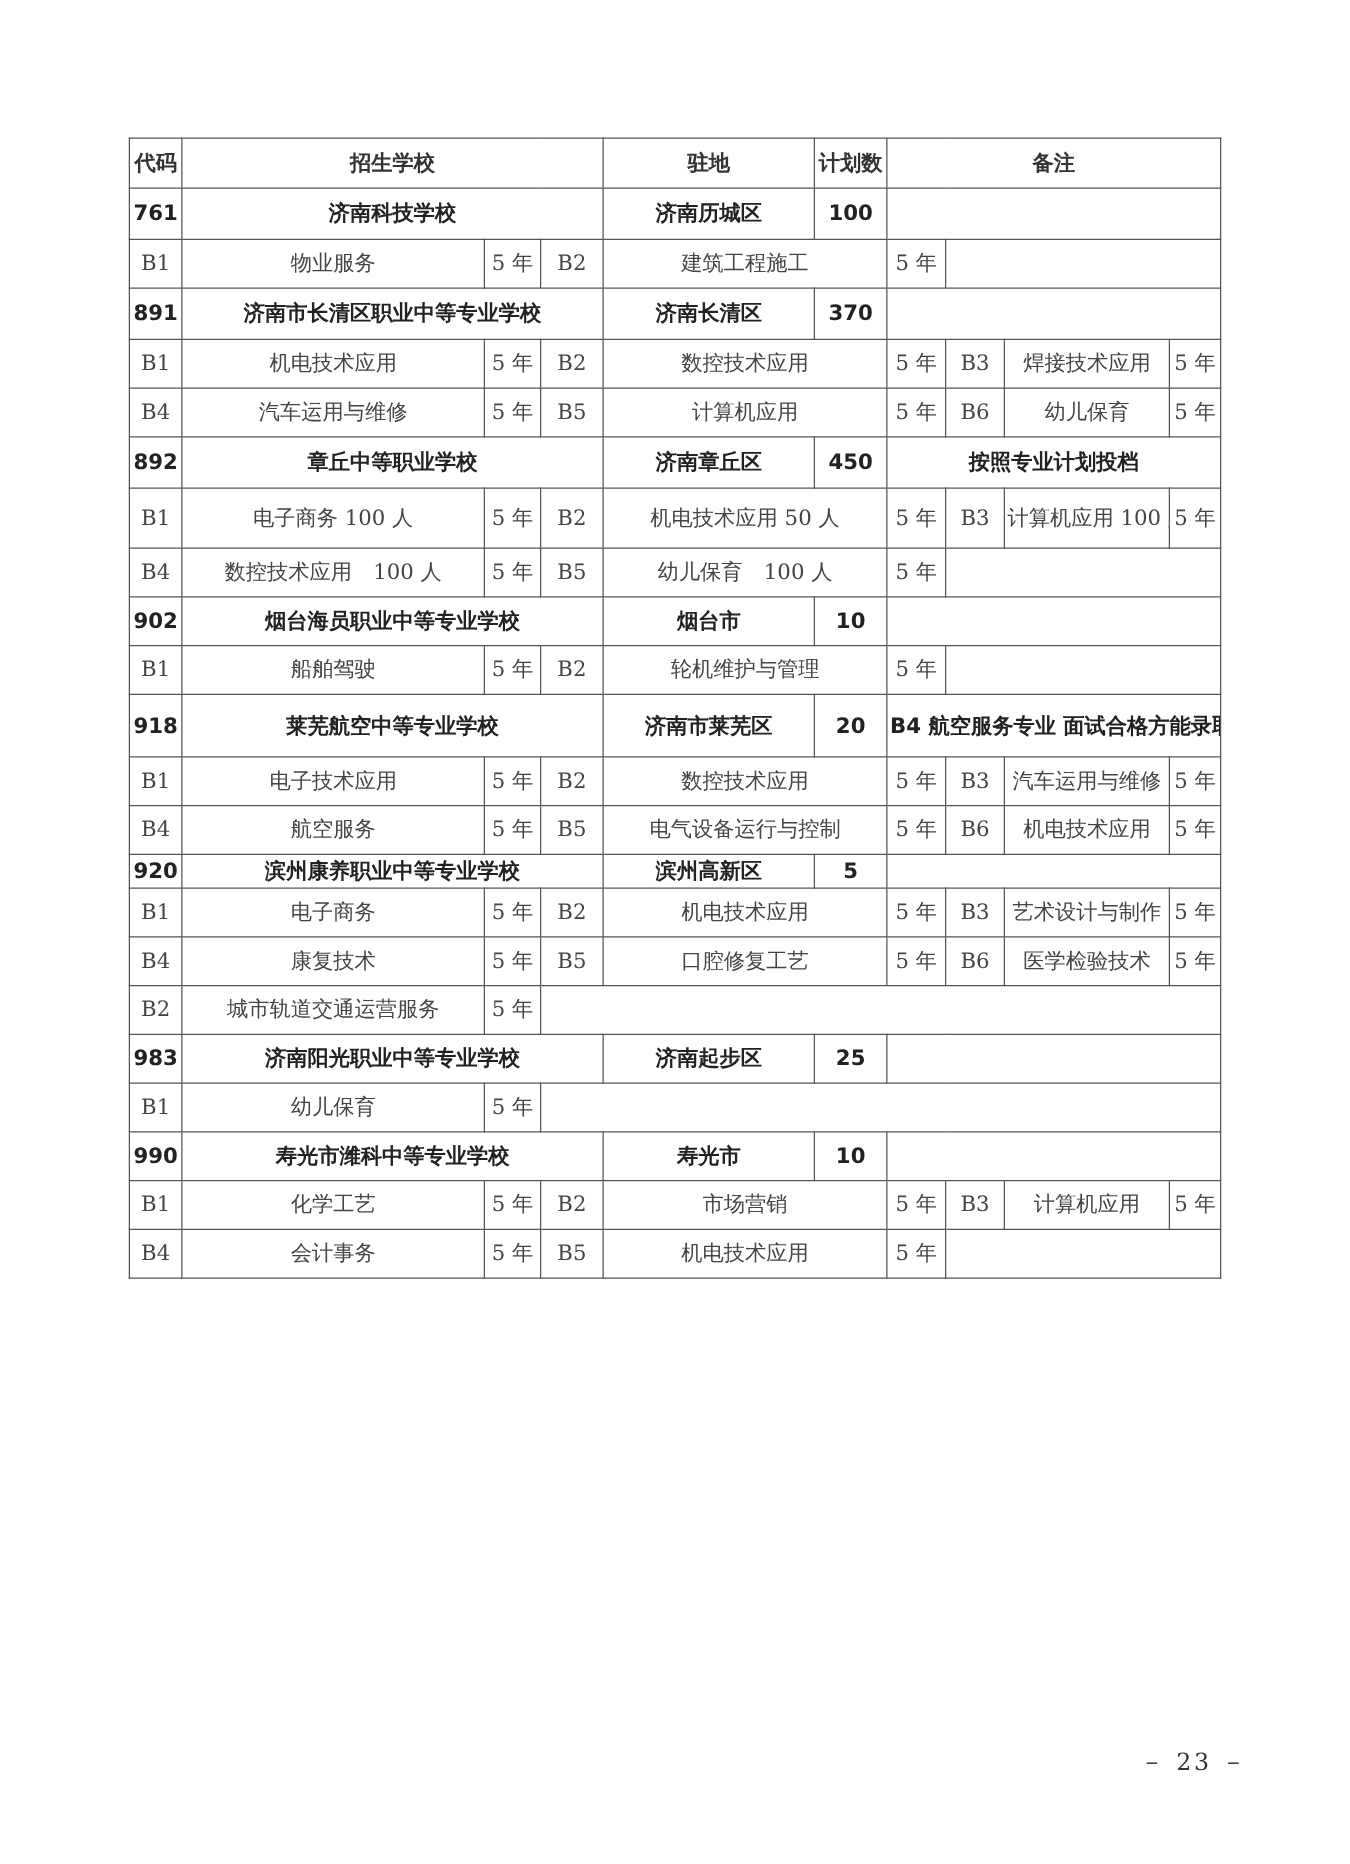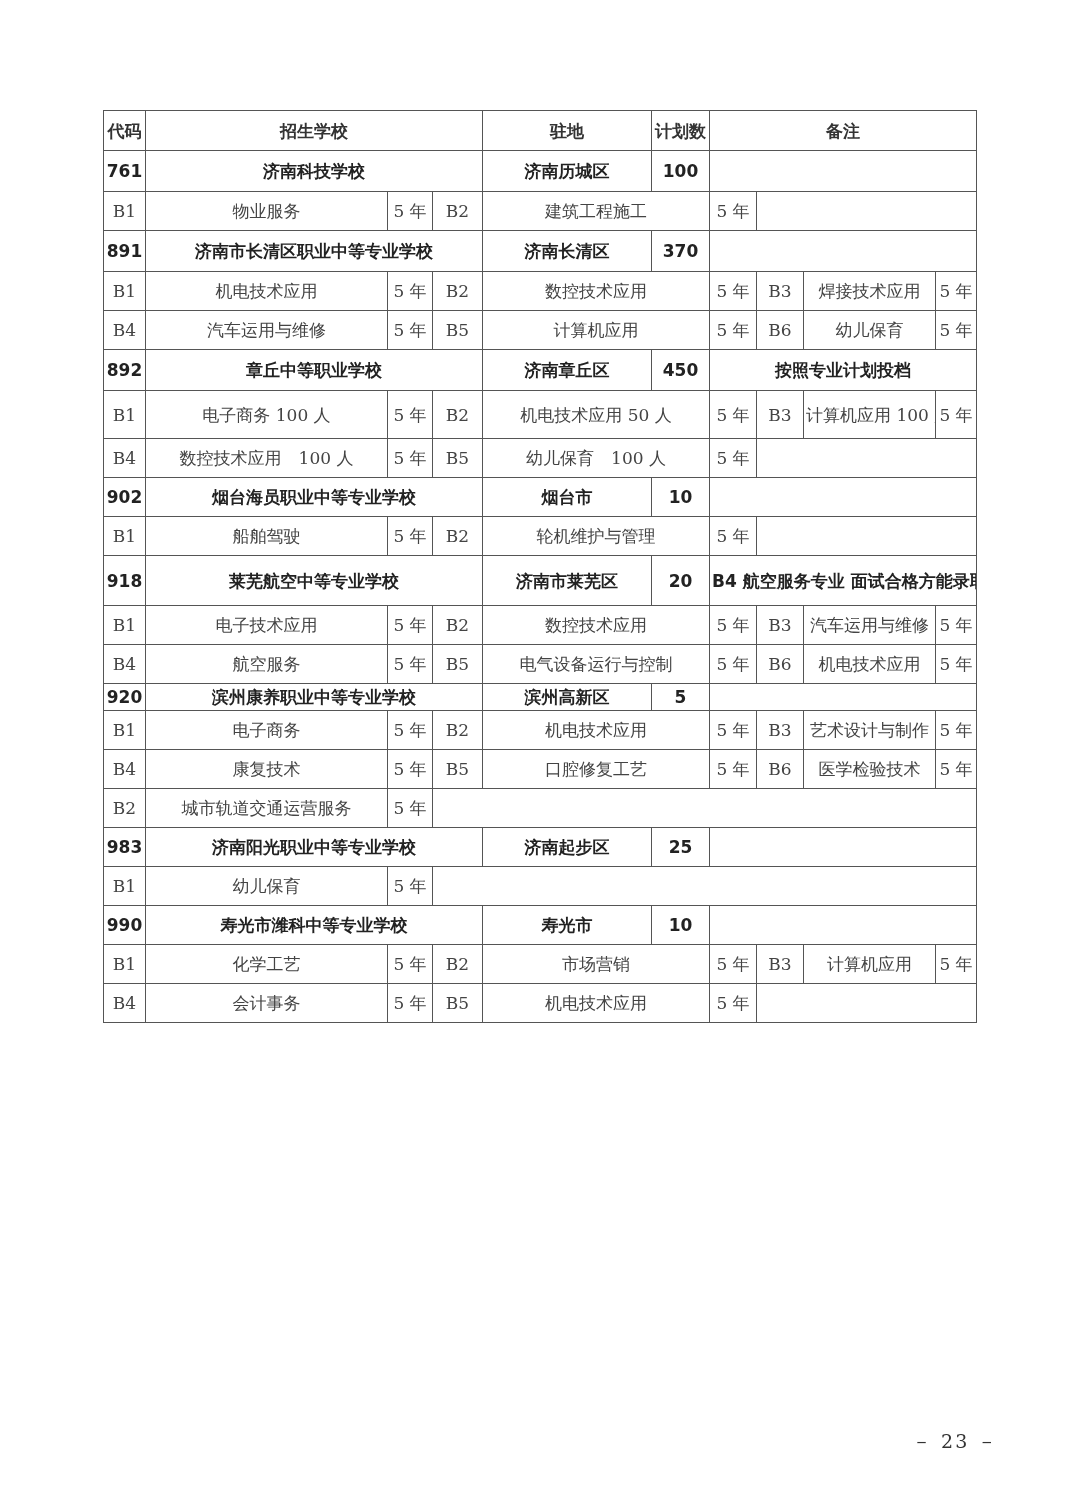--- a/index.html
+++ b/index.html
@@ -16,21 +16,21 @@
   tr.major { height:39px; }
   tr.major td { font-weight:normal; color:#444; }
   tr.tall { height:48px; }
   tr.tall2 { height:50px; }
   .c { text-align:center; }
   .l { text-align:center; }
   td.wrap { white-space:normal; line-height:20px; }
   td.code { font-family:"DejaVu Sans","Liberation Sans",sans-serif; font-weight:bold; font-size:16px; }
   td.plan { font-family:"DejaVu Sans","Liberation Sans",sans-serif; font-weight:bold; font-size:16px; }
   .pagenum { position:absolute; left:912px; top:1397px; font-size:19px; color:#333;
-             font-family:"DejaVu Serif","Liberation Serif",serif; letter-spacing:2px;margin-top:32px; }
+             font-family:"DejaVu Serif","Liberation Serif",serif; letter-spacing:2px; }
 </style>
 </head>
 <body>
 
 <table class="enroll">
   <colgroup>
     <col style="width:42px">
       <col style="width:242px">
       <col style="width:45px">
       <col style="width:50px">

